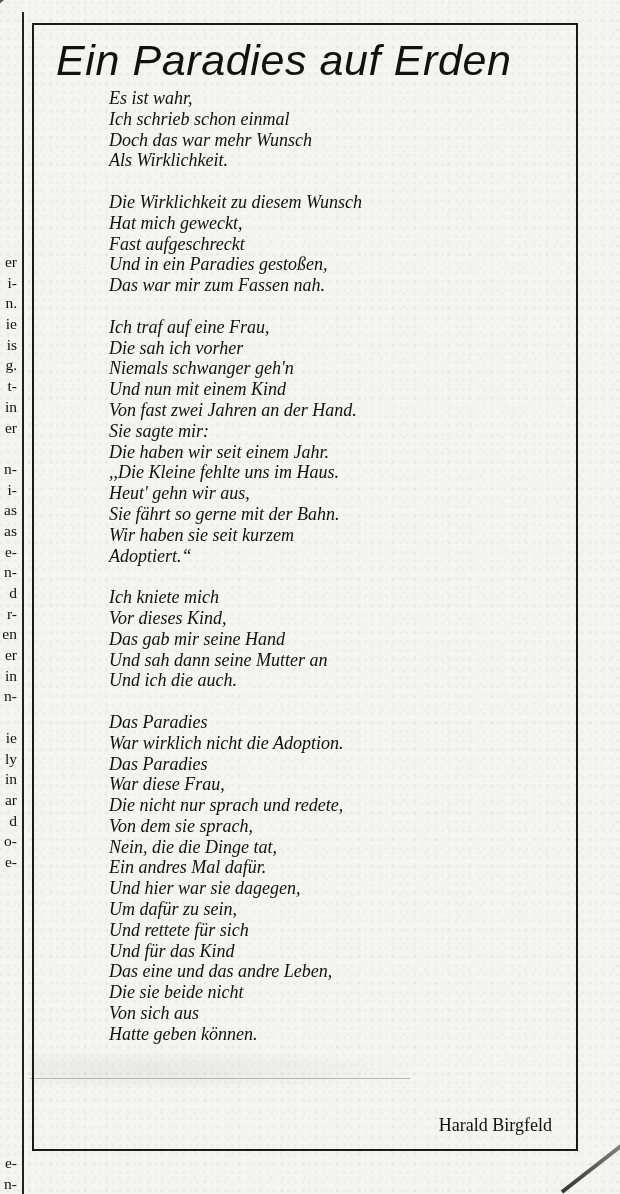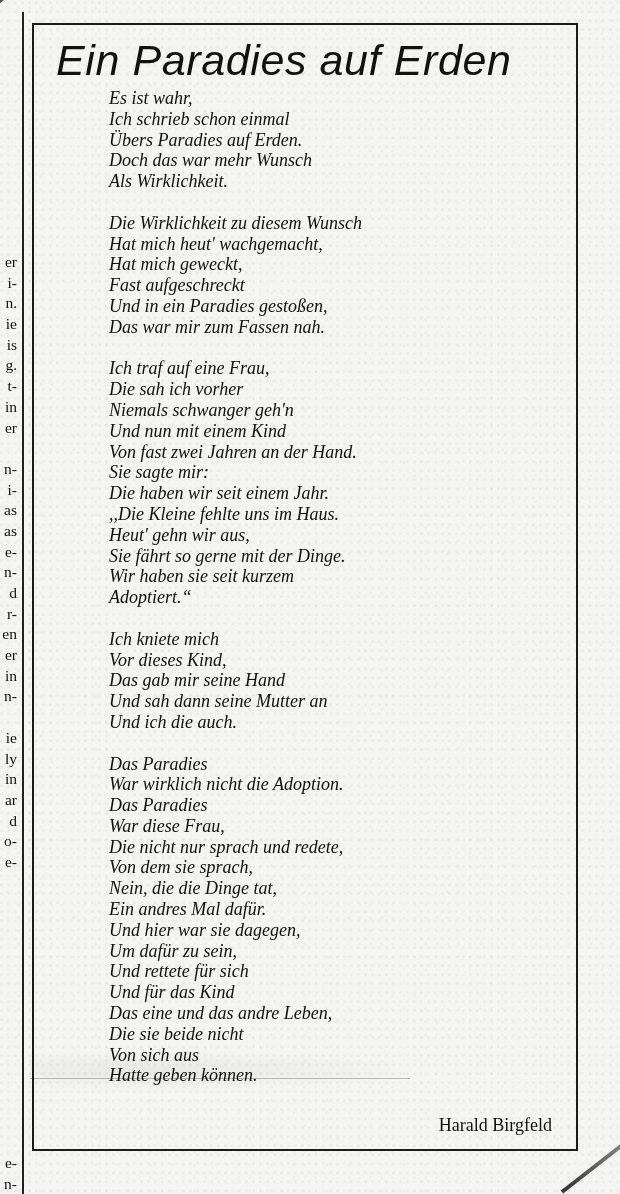--- a/index.html
+++ b/index.html
@@ -117,45 +117,43 @@
 <div class="col-rule"></div>
 
 <div class="frame"></div>
 
 <div class="title">Ein Paradies auf Erden</div>
 
 <div class="poem">
   <div>
     <div class="line">Es ist wahr,</div>
     <div class="line">Ich schrieb schon einmal</div>
-    <div class="line">Übers Paradies auf Erden.</div>
     <div class="line">Doch das war mehr Wunsch</div>
     <div class="line">Als Wirklichkeit.</div>
   </div>
   <div class="gap"></div>
   <div>
     <div class="line">Die Wirklichkeit zu diesem Wunsch</div>
-    <div class="line">Hat mich heut' wachgemacht,</div>
     <div class="line">Hat mich geweckt,</div>
     <div class="line">Fast aufgeschreckt</div>
     <div class="line">Und in ein Paradies gestoßen,</div>
     <div class="line">Das war mir zum Fassen nah.</div>
   </div>
   <div class="gap"></div>
   <div>
     <div class="line">Ich traf auf eine Frau,</div>
     <div class="line">Die sah ich vorher</div>
     <div class="line">Niemals schwanger geh'n</div>
     <div class="line">Und nun mit einem Kind</div>
     <div class="line">Von fast zwei Jahren an der Hand.</div>
     <div class="line">Sie sagte mir:</div>
     <div class="line">Die haben wir seit einem Jahr.</div>
     <div class="line">,,Die Kleine fehlte uns im Haus.</div>
     <div class="line">Heut' gehn wir aus,</div>
-    <div class="line">Sie fährt so gerne mit der Dinge.</div>
+    <div class="line">Sie fährt so gerne mit der Bahn.</div>
     <div class="line">Wir haben sie seit kurzem</div>
     <div class="line">Adoptiert.“</div>
   </div>
   <div class="gap"></div>
   <div>
     <div class="line">Ich kniete mich</div>
     <div class="line">Vor dieses Kind,</div>
     <div class="line">Das gab mir seine Hand</div>
     <div class="line">Und sah dann seine Mutter an</div>
     <div class="line">Und ich die auch.</div>

